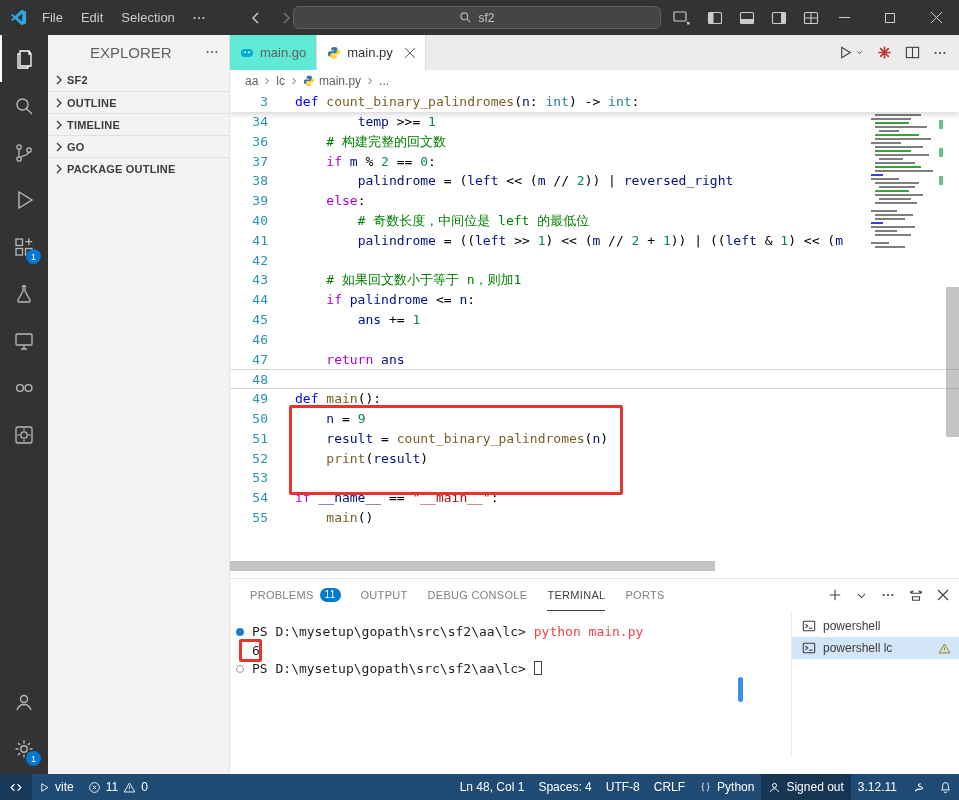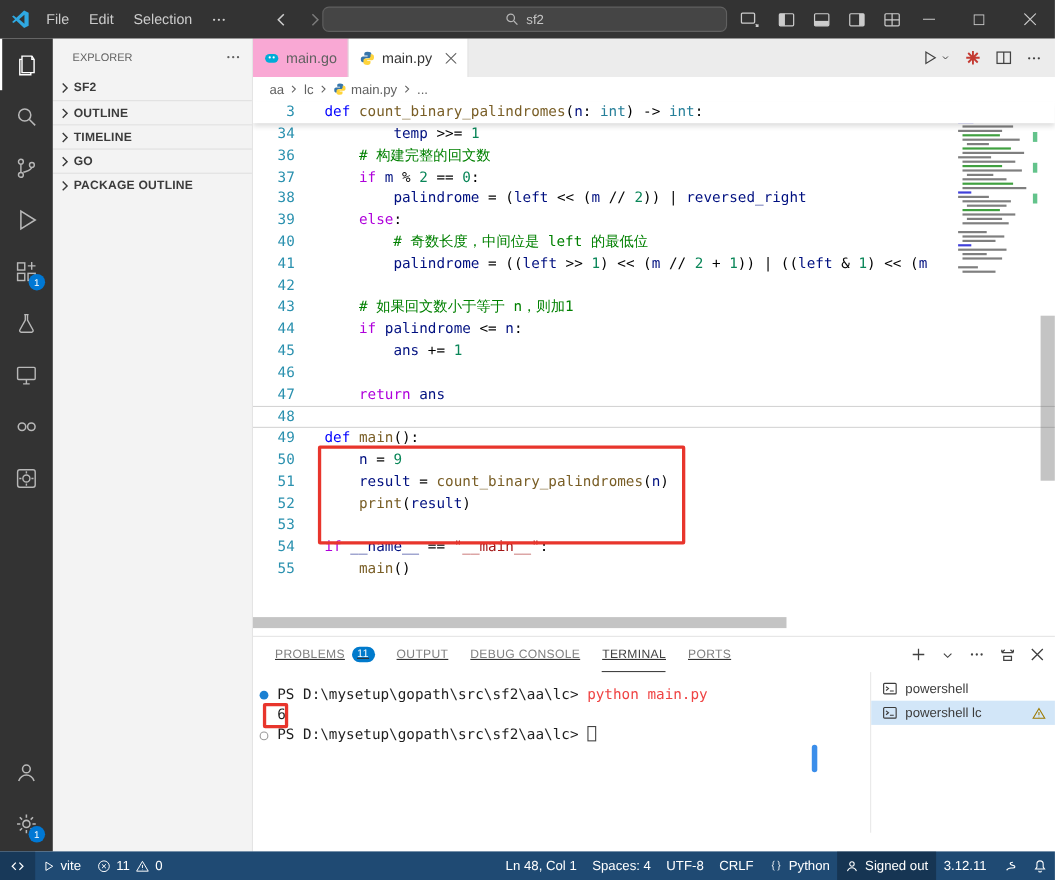--- a/index.html
+++ b/index.html
@@ -20,50 +20,50 @@
 
   
   .activitybar{position:absolute;left:0;top:35px;width:48px;height:739px;background:#333333;display:flex;flex-direction:column;align-items:center;z-index:4;}
   .ab-icon{width:48px;height:47px;display:flex;align-items:center;justify-content:center;position:relative;color:#b8b8b8;}
   .ab-icon.active{color:#ffffff;border-left:2px solid #ffffff;}
   .ab-badge{position:absolute;right:7px;bottom:6px;min-width:15px;height:15px;border-radius:50%;background:#0078d4;color:#fff;font-size:9px;display:flex;align-items:center;justify-content:center;}
   .ab-bottom{position:absolute;bottom:2px;left:0;width:48px;display:flex;flex-direction:column;align-items:center;}
 
   
   .sidebar{position:absolute;left:48px;top:35px;width:182px;height:739px;background:#f3f3f3;border-right:1px solid #e4e4e4;z-index:3;}
-  .sb-header{height:34px;display:flex;align-items:center;padding:0 10px 0 18px;font-size:10px;color:#616161;}
+  .sb-header{height:34px;display:flex;align-items:center;padding:0 10px 0 18px;font-size:15px;color:#616161;margin-left:24px;}
   .sb-header .spacer{flex:1;}
   .section{height:22px;display:flex;align-items:center;font-size:11px;font-weight:700;color:#3b3b3b;border-top:1px solid #e0e0e0;padding-left:3px;letter-spacing:.2px;}
   .section.first{border-top:none;}
 
   
   .main{position:absolute;left:230px;top:35px;width:729px;height:543px;background:#fff;}
   .tabbar{height:35px;background:#ececec;display:flex;align-items:stretch;}
-  .tab{display:flex;align-items:center;gap:6px;padding:0 10px;font-size:13px;color:#616161;background:#f9a8d4;border-right:1px solid #dcdcdc;}
+  .tab{display:flex;align-items:center;gap:6px;padding:0 10px;font-size:13px;color:#616161;background:#5eead4;border-right:1px solid #dcdcdc;}
   .tab.active{background:#ffffff;color:#333;}
   .tab .close{margin-left:6px;color:#616161;}
   .tab-actions{margin-left:auto;display:flex;align-items:center;gap:13px;padding-right:12px;color:#424242;}
   .breadcrumb{height:22px;display:flex;align-items:center;gap:3px;padding-left:15px;font-size:12px;color:#616161;background:#fff;}
   .crumb{display:flex;align-items:center;gap:4px;}
   .editor{position:relative;width:729px;height:486px;background:#fff;overflow:hidden;}
   .code-area{position:absolute;left:0;top:20px;width:729px;}
   .code-row{display:flex;height:19.8px;line-height:19.8px;font-family:"DejaVu Sans Mono",monospace;font-size:13px;white-space:pre;}
   .code-row.cur{border-top:1px solid #d4d4d4;border-bottom:1px solid #d4d4d4;}
   .gutter{flex:none;width:38px;text-align:right;color:#2b91af;}
   .codetext{padding-left:27px;}
   .sticky{position:absolute;left:0;top:0;width:729px;height:20px;background:#fff;box-shadow:0 3px 5px rgba(0,0,0,.14);display:flex;line-height:20px;font-family:"DejaVu Sans Mono",monospace;font-size:13px;white-space:pre;z-index:2;}
   .tk-d{color:#000000}.tk-k{color:#0000ff}.tk-c{color:#af00db}.tk-f{color:#795e26}
   .tk-t{color:#267f99}.tk-n{color:#098658}.tk-v{color:#001080}.tk-s{color:#a31515}.tk-m{color:#008000}
   .minimap{position:absolute;right:14px;top:0;width:76px;height:300px;z-index:1;}
   .vscroll{position:absolute;right:0;top:195px;width:13px;height:150px;background:rgba(100,100,100,.38);}
   .hscroll{position:absolute;left:0;bottom:7px;width:485px;height:10px;background:rgba(100,100,100,.38);}
 
   
   .panel{position:absolute;left:230px;top:578px;width:729px;height:196px;background:#fff;border-top:1px solid #e5e5e5;z-index:3;}
-  .panel-header{height:32px;display:flex;align-items:center;padding:0 10px 0 20px;text-decoration:underline;}
+  .panel-header{height:32px;display:flex;align-items:center;padding:0 10px 0 20px;}
   .panel-tab{height:32px;display:flex;align-items:center;gap:6px;margin-right:20px;font-size:11px;letter-spacing:.3px;color:#808080;border-bottom:1px solid transparent;}
   .panel-tab.active{color:#424242;border-bottom:1px solid #424242;}
   .pbadge{background:#007acc;color:#fff;font-size:10px;line-height:1;border-radius:9px;padding:2px 5px;}
   .panel-actions{margin-left:auto;display:flex;align-items:center;gap:14px;color:#424242;}
   .term-wrap{position:absolute;left:0;top:32px;right:197px;bottom:0;padding-top:12px;}
   .term-row{position:relative;padding-left:22px;height:18.5px;line-height:18.5px;font-family:"DejaVu Sans Mono",monospace;font-size:13px;white-space:pre;color:#1e1e1e;}
   .deco{position:absolute;left:6px;top:5px;width:8px;height:8px;border-radius:50%;}
   .deco.filled{background:#1b80d2;}
   .deco.outline{border:1.5px solid #9a9a9a;}
   .tt-p{color:#1e1e1e}.tt-cmd{color:#ef4444}.tt-out{color:#1e1e1e}

